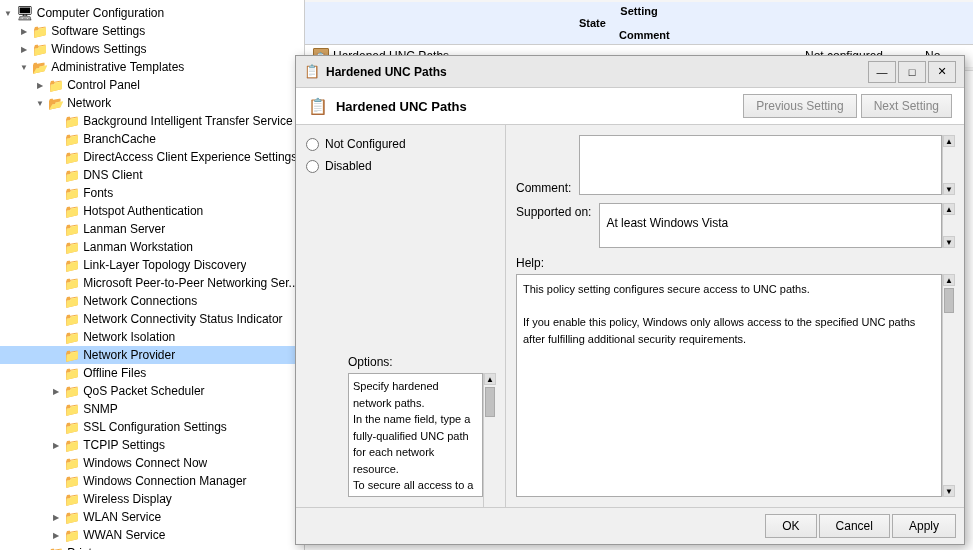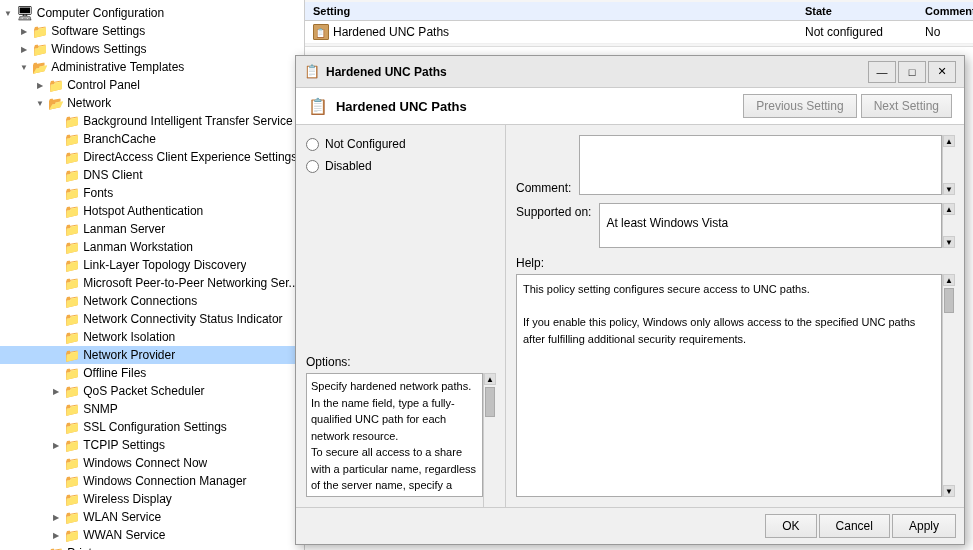--- a/index.html
+++ b/index.html
@@ -190,20 +190,21 @@
       font-size: 12px;
       margin: 2px 0;
     }
 
     .radio-option input[type="radio"] {
       accent-color: #0078d7;
     }
 
     .options-section {
       margin-top: 10px;
+      margin-left: 42px;
     }
 
     .options-label {
       font-size: 12px;
       font-weight: normal;
       color: #000;
       margin-bottom: 4px;
     }
 
     .options-content {
@@ -512,21 +513,21 @@
         <span style="width: 32px; display: inline-block;"></span>
         <span class="expand-btn" style="visibility: hidden;"></span>
         <span style="margin-right: 3px; font-size: 13px;">📁</span>
         <span class="tree-label">Printers</span>
       </div>
     </div>
 </div>
 
 <div class="right-panel">
   <div style="padding: 2px 0; background: #f5f5f5; border-bottom: 1px solid #ddd;">
-    <div class="list-row" style="background:#e8f0fe; font-weight:bold; font-size:11px; border-bottom:1px solid #ccc;">
+    <div class="list-row" style="background:#e8f0fe; font-weight:bold; font-size:11px; border-bottom:1px solid #ccc;flex-direction:column;">
       <span class="col-name">Setting</span>
       <span class="col-status">State</span>
       <span class="col-no">Comment</span>
     </div>
     <div class="list-row" style="background:#fff;">
       <span class="col-name" style="display:flex;align-items:center;gap:4px;">
         <span style="display:inline-block;width:16px;height:16px;background:#d0a060;border:1px solid #a07030;border-radius:1px;font-size:9px;text-align:center;line-height:16px;">📋</span>
         <span>Hardened UNC Paths</span>
       </span>
       <span class="col-status">Not configured</span>

